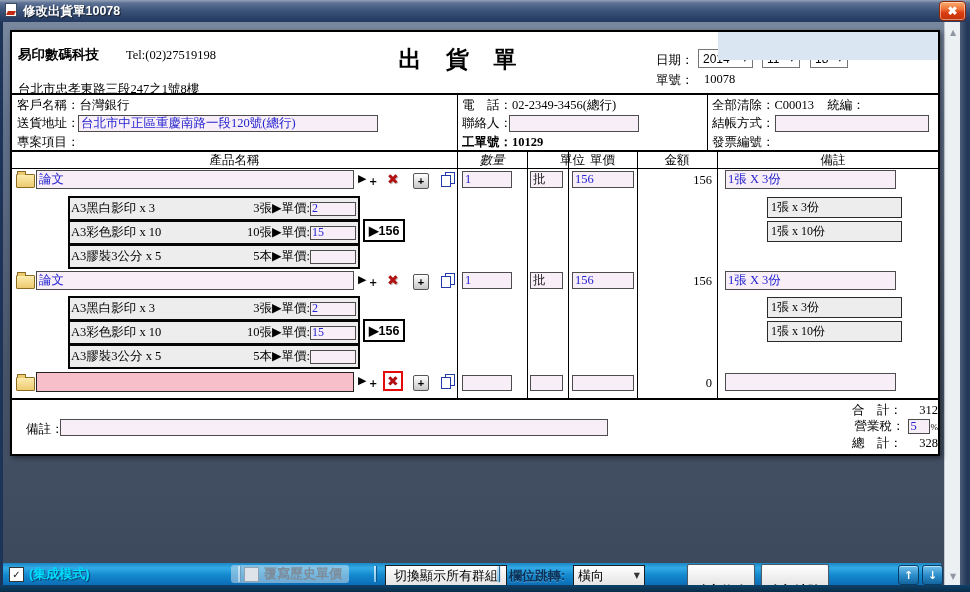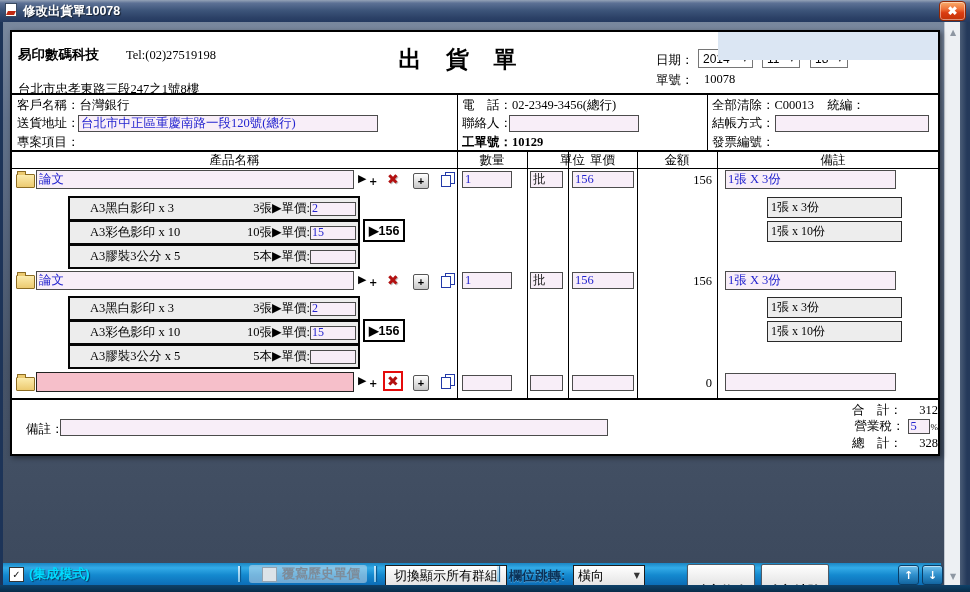--- a/index.html
+++ b/index.html
@@ -52,21 +52,21 @@
   .xsel{position:absolute;border:2px solid #e50b0b;background:#fff;padding:0 2px;line-height:15px;}
   .xsel .xin{color:#b31111;font:bold 14px "DejaVu Sans",sans-serif;}
   .plusbtn{position:absolute;width:14px;height:14px;background:linear-gradient(#ffffff,#c7c7c7);border:1px solid #555;border-radius:2px;
            display:flex;align-items:center;justify-content:center;font:bold 11px "Liberation Sans",sans-serif;color:#000;}
   .copyico{position:absolute;width:14px;height:15px;}
   .copyico i{position:absolute;background:#fff;border:1px solid #2239a8;width:8px;height:10px;}
   .copyico i.b{left:4px;top:0;}
   .copyico i.f{left:0;top:3px;}
   .subbox{position:absolute;left:56px;width:288px;height:21px;background:#ededed;border:2px solid #050505;
           display:flex;align-items:center;font-size:12.5px;}
-  .subbox .nm{padding-left:20px;flex:1;white-space:nowrap;}
+  .subbox .nm{padding-left:1px;flex:1;white-space:nowrap;}
   .subbox .sp{white-space:nowrap;font-size:12.5px;}
   .spinp{background:#f8eef8;border:1px solid #4c4c4c;color:#2323cf;width:46px;height:14px;
          font:12px "Liberation Serif",serif;margin-right:2px;padding:0 1px;box-sizing:border-box;}
   .applybtn{position:absolute;left:351px;height:19px;border:2px solid #000;background:#fff;
             font:bold 12.5px "Liberation Sans",sans-serif;display:flex;align-items:center;padding:0 4px;cursor:pointer;}
   .note{position:absolute;left:755px;width:130px;height:19px;background:#ededed;border:1px solid #2a2a2a;
         font-size:12px;display:flex;align-items:center;padding-left:3px;}
   .amt{position:absolute;left:625px;width:75px;text-align:right;font-size:12.5px;}
   .bluecell{position:absolute;left:706px;width:220px;height:28px;background:#dbe6f3;}
   
@@ -164,21 +164,21 @@
       <div class="a lbl" style="left:700px;top:2px;">
         <span>全部清除：</span><span>C00013</span>
         <span style="margin-left:10px;">統編：</span>
       </div>
       <div class="a lbl" style="left:700px;top:20px;">結帳方式：</div>
       <input class="inp" style="left: 763px; top: 20px; width: 154px; height: 17px;" value="">
       <div class="a lbl" style="left:700px;top:39px;">發票編號：</div>
     </div>
 
     <div class="hcell" style="left:0;width:445px;">產品名稱</div>
-    <div class="hcell" style="left:445px;width:70px;">數量</div>
+    <div class="hcell" style="left:445px;width:70px;font-style:italic;">數量</div>
     <div class="hcell" style="left:540px;width:41px;">單位</div>
     <div class="hcell" style="left:556px;width:69px;">單價</div>
     <div class="hcell" style="left:625px;width:80px;">金額</div>
     <div class="hcell" style="left:705px;width:232px;">備註</div>
     <div class="hline"></div>
     <div class="vl" style="left:445px;"></div>
     <div class="vl" style="left:515px;"></div>
     <div class="vl" style="left:556px;"></div>
     <div class="vl" style="left:625px;"></div>
     <div class="vl" style="left:705px;"></div>
@@ -295,21 +295,21 @@
     <div class="a lbl" style="left:14px;top:389px;">備註：</div>
     <input class="inp" style="left: 48px; top: 387px; width: 548px; height: 17px;" value="">
   </div>
 
   <div class="a toolbar">
     <div class="tgrp" style="left:6px;">
       <span class="cb">✓</span>
       <span class="tmode">(集成模式)</span>
     </div>
     <div class="tsep" style="left:235px;"></div>
-    <div class="dispanel" style="left:246px;padding-left:13px;">
+    <div class="dispanel" style="left:228px;padding-left:13px;">
       <span class="cb cbdis"></span>
       <span class="dislabel">覆寫歷史單價</span>
     </div>
     <div class="tsep" style="left:371px;"></div>
     <div class="whtbtn" style="left:382px;width:108px;">切換顯示所有群組</div>
     <div class="tsep" style="left:494px;"></div>
     <span class="jumplbl" style="left:506px;">欄位跳轉:</span>
     <div class="whtbtn" style="left:570px;width:62px;justify-content:space-between;padding:0 4px;">
       <span>橫向</span>
       <span class="darr">▼</span>

